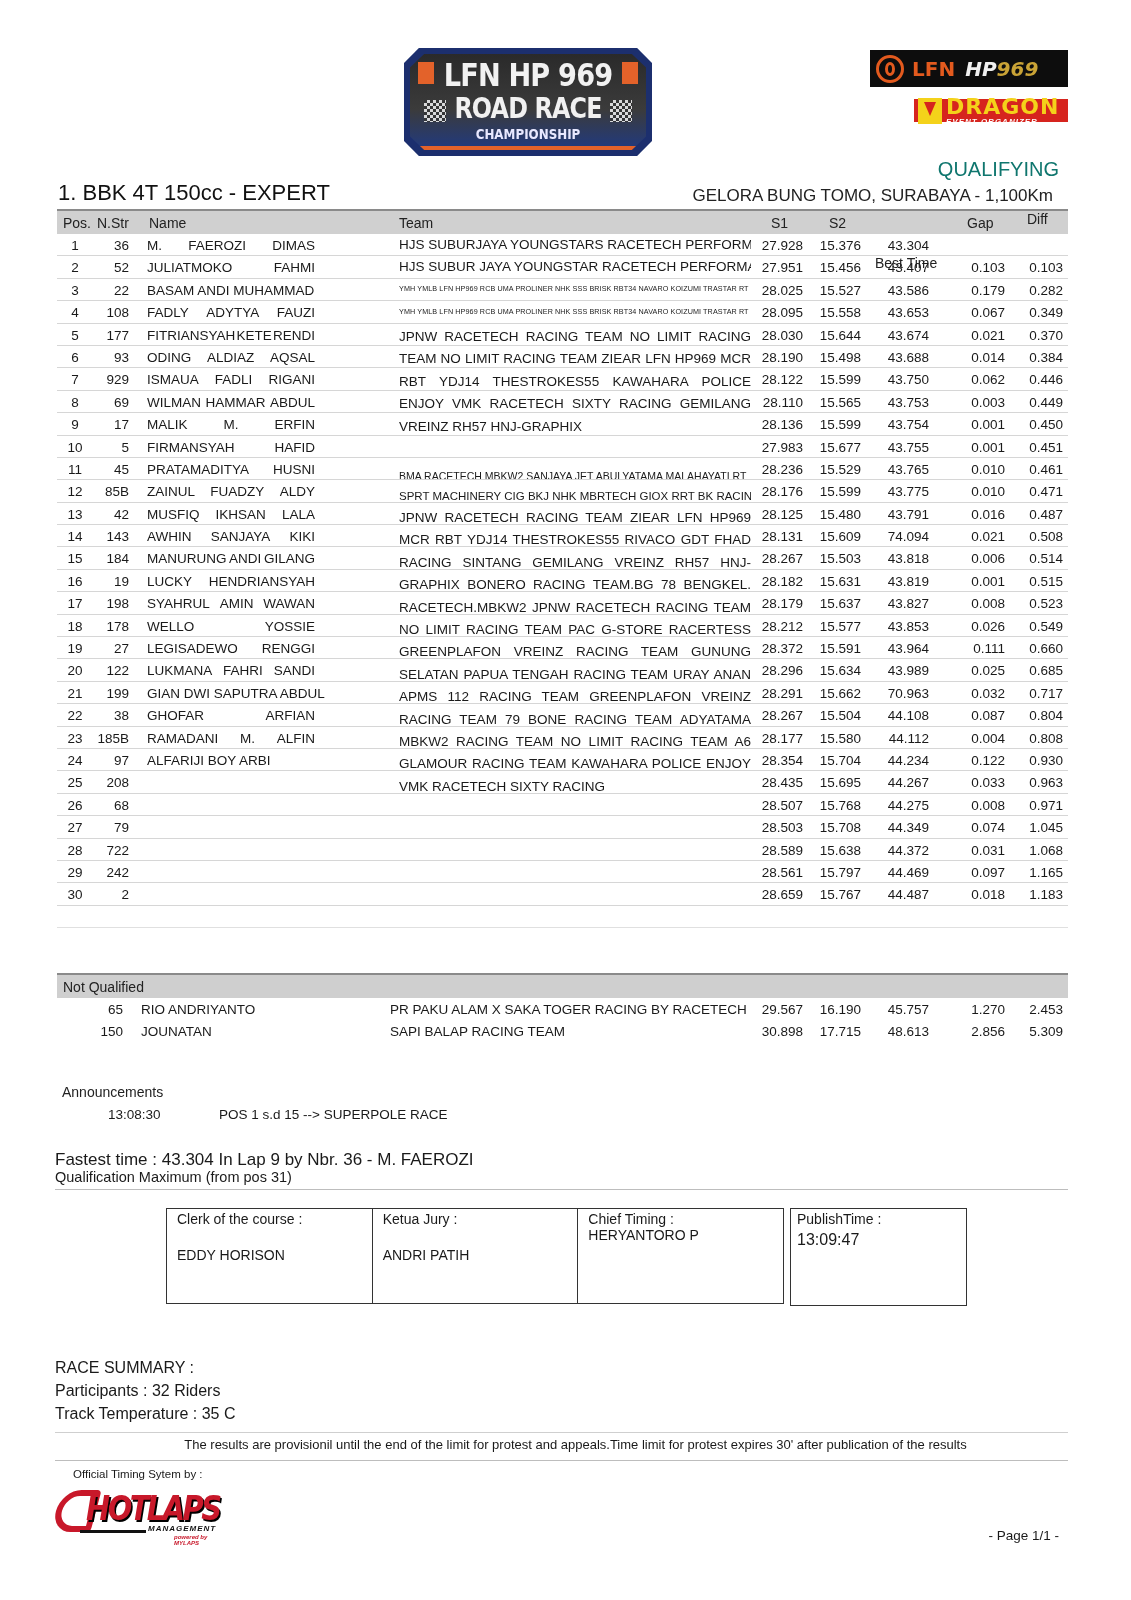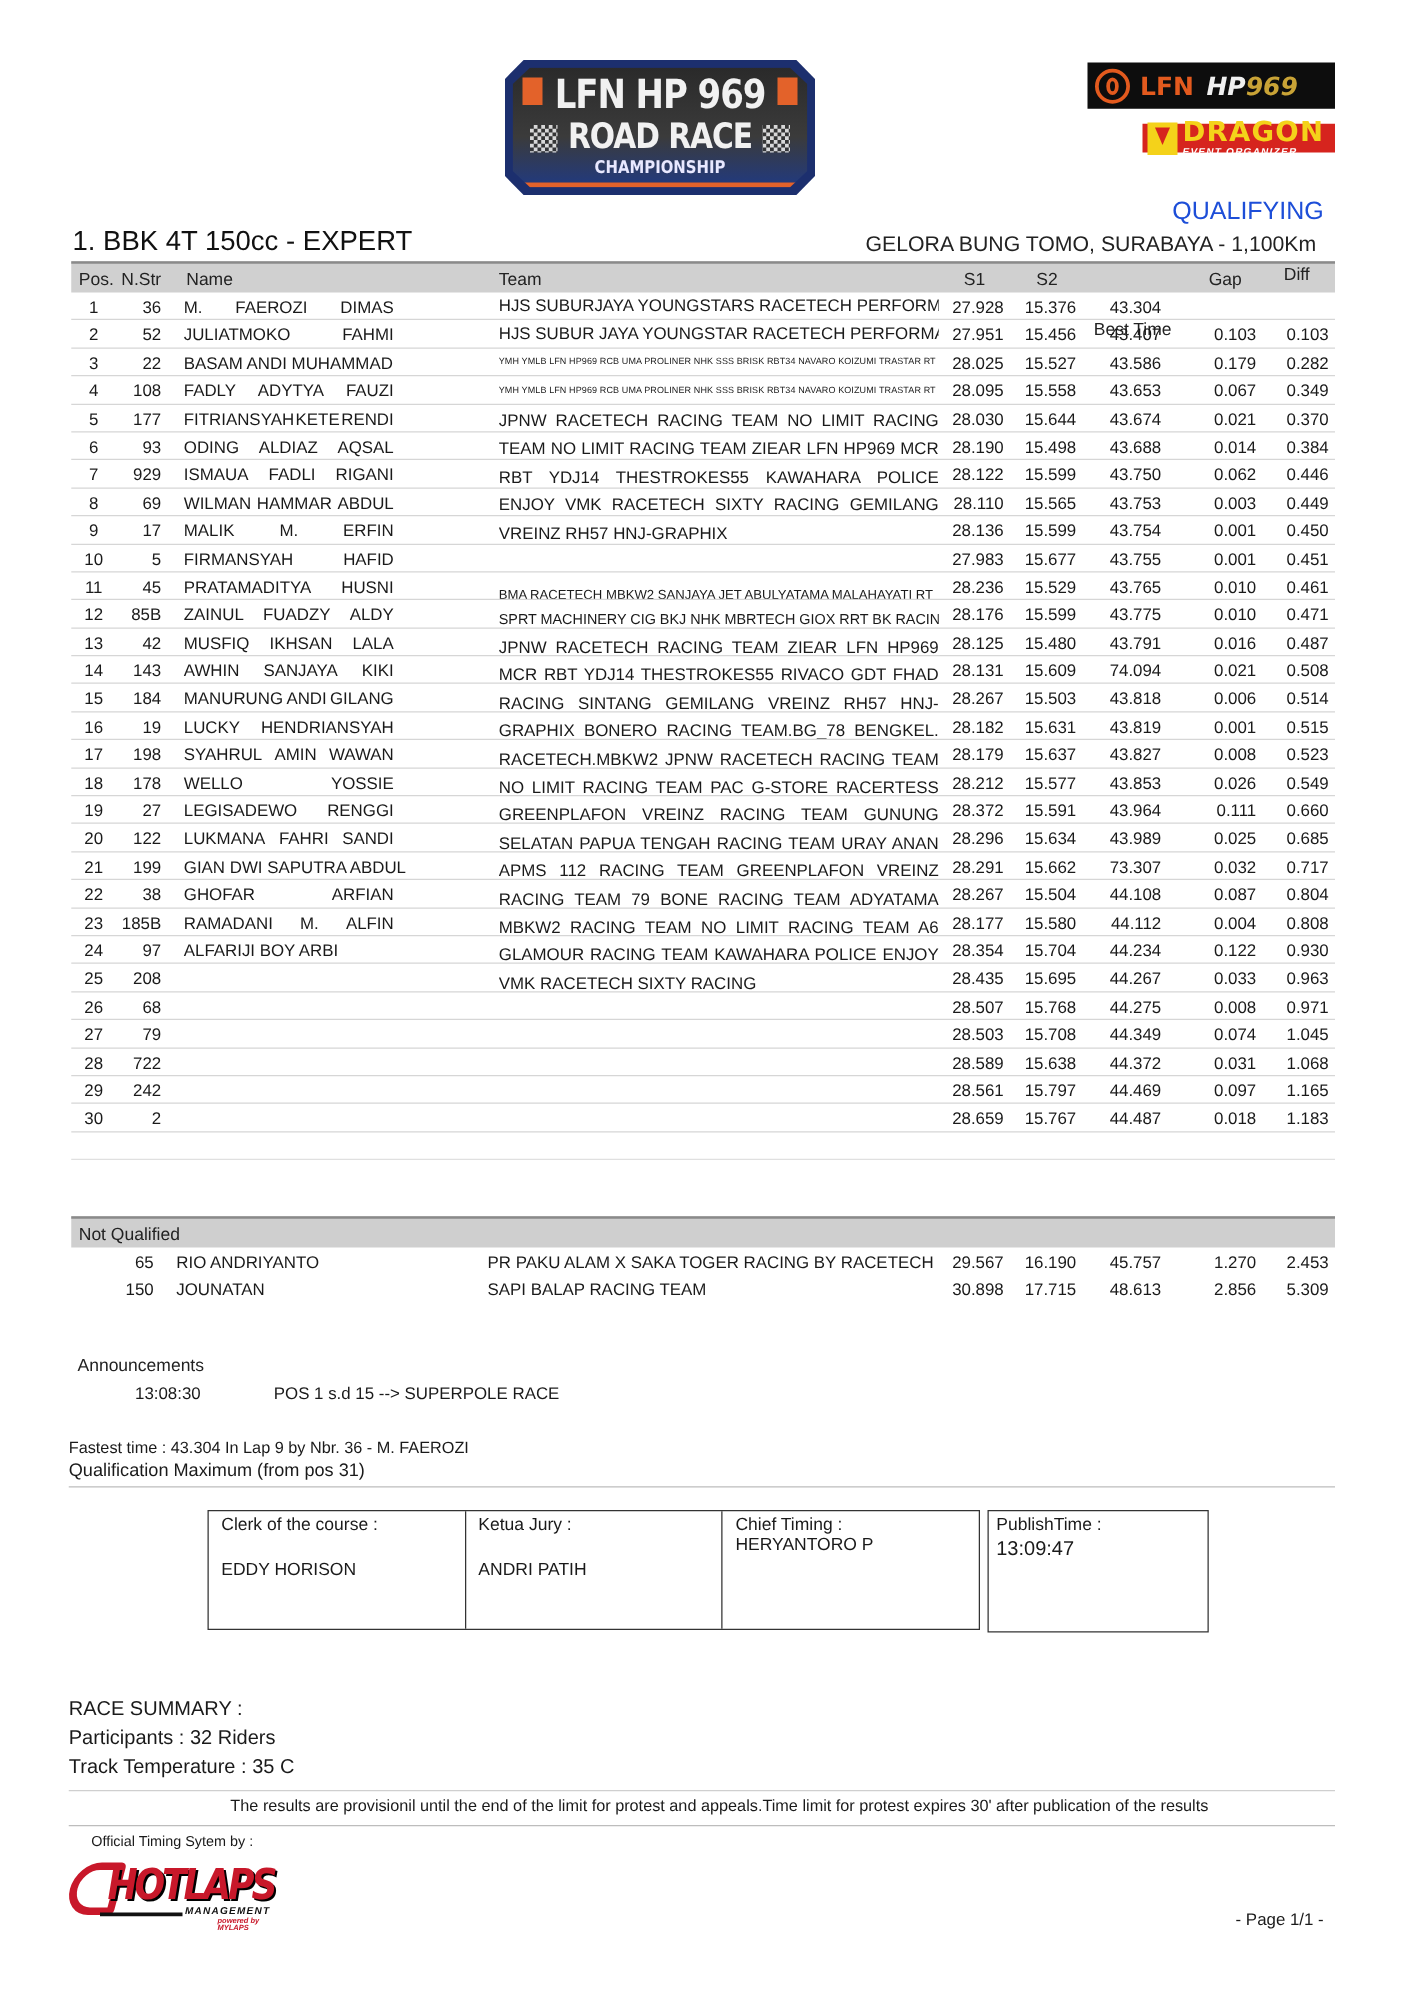--- a/index.html
+++ b/index.html
@@ -24,21 +24,21 @@
   .sponsor1 .hp { color:#f0f0f0; font-weight:bold; font-style:italic; font-size:20px; margin-left:10px; font-family:"DejaVu Sans", sans-serif; }
   .sponsor1 .num { color:#c9a336; font-weight:bold; font-style:italic; font-size:20px; font-family:"DejaVu Sans", sans-serif; }
 
   .sponsor2 { left: 914px; top: 99px; width: 154px; height: 23px; background:#d6241e; display:flex; align-items:center; padding-left:4px; }
   .sponsor2 .arrow { width:24px; height:26px; background:#f4d21a; position:relative; }
   .sponsor2 .arrow::after { content:""; position:absolute; left:6px; top:4px; width:0; height:0; border-left:6px solid transparent; border-right:6px solid transparent; border-top:14px solid #d6241e; }
   .sponsor2 .txt { margin-left:4px; line-height:1; }
   .sponsor2 .big { color:#f4d21a; font-weight:bold; font-size:22px; letter-spacing:1px; font-family:"DejaVu Sans", sans-serif; }
   .sponsor2 .small { color:#ffffff; font-style:italic; font-weight:bold; font-size:8px; letter-spacing:1px; }
 
-  .session-label { right: 72px; top: 158px; font-size: 20px; color:#1d4ed8; }
+  .session-label { right: 72px; top: 158px; font-size: 20px; color:#0f766e; }
   .class-title { left: 58px; top: 180px; font-size: 22px; color:#111; }
   .circuit { right: 78px; top: 186px; font-size: 17px; color:#222; }
 
   
   .results { left: 57px; top: 209px; width: 1011px; }
   .thead { height: 25px; background:#d0d0d0; border-top:2px solid #8a8a8a; position:relative; font-size:14px; color:#222; }
   .thead span { position:absolute; top:4px; }
   .row { height: 22.4px; position:relative; font-size:13.5px; border-bottom:1px solid #d6d6d6; }
   .row span { position:absolute; top:4px; white-space:nowrap; }
   .c-pos { left: 6px; width: 24px; text-align:center; }
@@ -62,21 +62,21 @@
   .nq .hdr { height: 25px; background:#cfcfcf; border-top:2px solid #8a8a8a; font-size:14px; padding:4px 6px; color:#222; }
   .nq .row { border-bottom:none; height: 22px; }
   .nq .c-num2 { left: 34px; width: 32px; text-align:right; }
   .nq .c-name2 { left: 84px; }
   .nq .c-team2 { left: 333px; }
 
   .announce-title { left: 62px; top: 1084px; font-size: 14px; color:#222; }
   .announce-time { left: 108px; top: 1107px; font-size: 13.5px; }
   .announce-text { left: 219px; top: 1107px; font-size: 13.5px; }
 
-  .fastest { left: 55px; top: 1150px; font-size: 13px; }
+  .fastest { left: 55px; top: 1150px; font-size: 17px; }
   .qualmax { left: 55px; top: 1169px; font-size: 14.5px; }
   .hr1 { left: 55px; top: 1189px; width: 1013px; height: 1px; background:#bdbdbd; }
 
   .officials { left: 166px; top: 1208px; width: 618px; height: 96px; border:1.5px solid #333; display:flex; }
   .officials .cell { flex:1; border-right:1.5px solid #333; padding:2px 10px; font-size:14px; }
   .officials .cell:last-child { border-right:none; }
   .officials .lbl { margin-bottom:20px; }
   .publish { left: 790px; top: 1208px; width: 177px; height: 98px; border:1.5px solid #333; padding:2px 6px; font-size:14px; }
   .publish .val { font-size:16px; margin-top:4px; }
 
@@ -426,21 +426,21 @@
         <span class="c-diff">0.685</span>
       </div>
       <div class="row">
         <span class="c-pos">21</span>
         <span class="c-num">199</span>
         <span class="c-name">
           <span style="position: static;">GIAN DWI SAPUTRA ABDUL</span>
         </span>
         <span class="c-s1">28.291</span>
         <span class="c-s2">15.662</span>
-        <span class="c-best">73.307</span>
+        <span class="c-best">70.963</span>
         <span class="c-gap">0.032</span>
         <span class="c-diff">0.717</span>
       </div>
       <div class="row">
         <span class="c-pos">22</span>
         <span class="c-num">38</span>
         <span class="c-name">
           <span style="position: static;">GHOFAR</span>
           <span style="position: static;">ARFIAN</span>
         </span>

